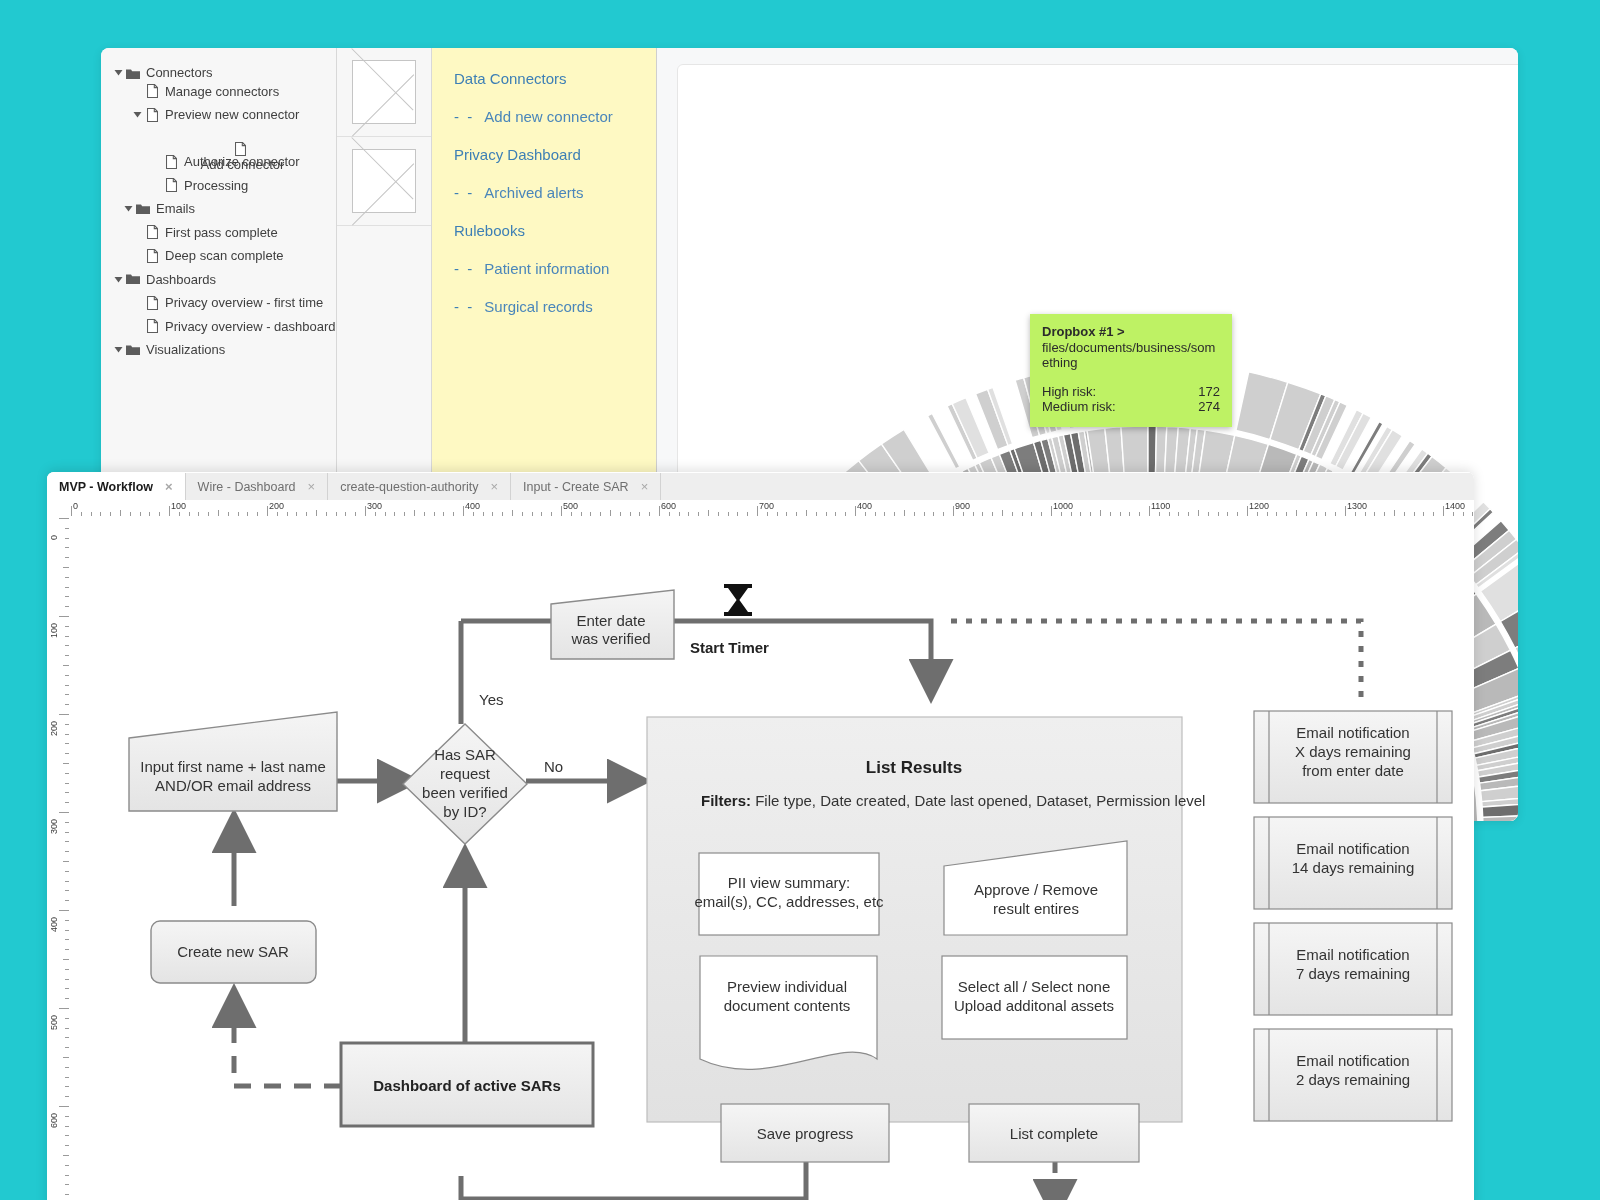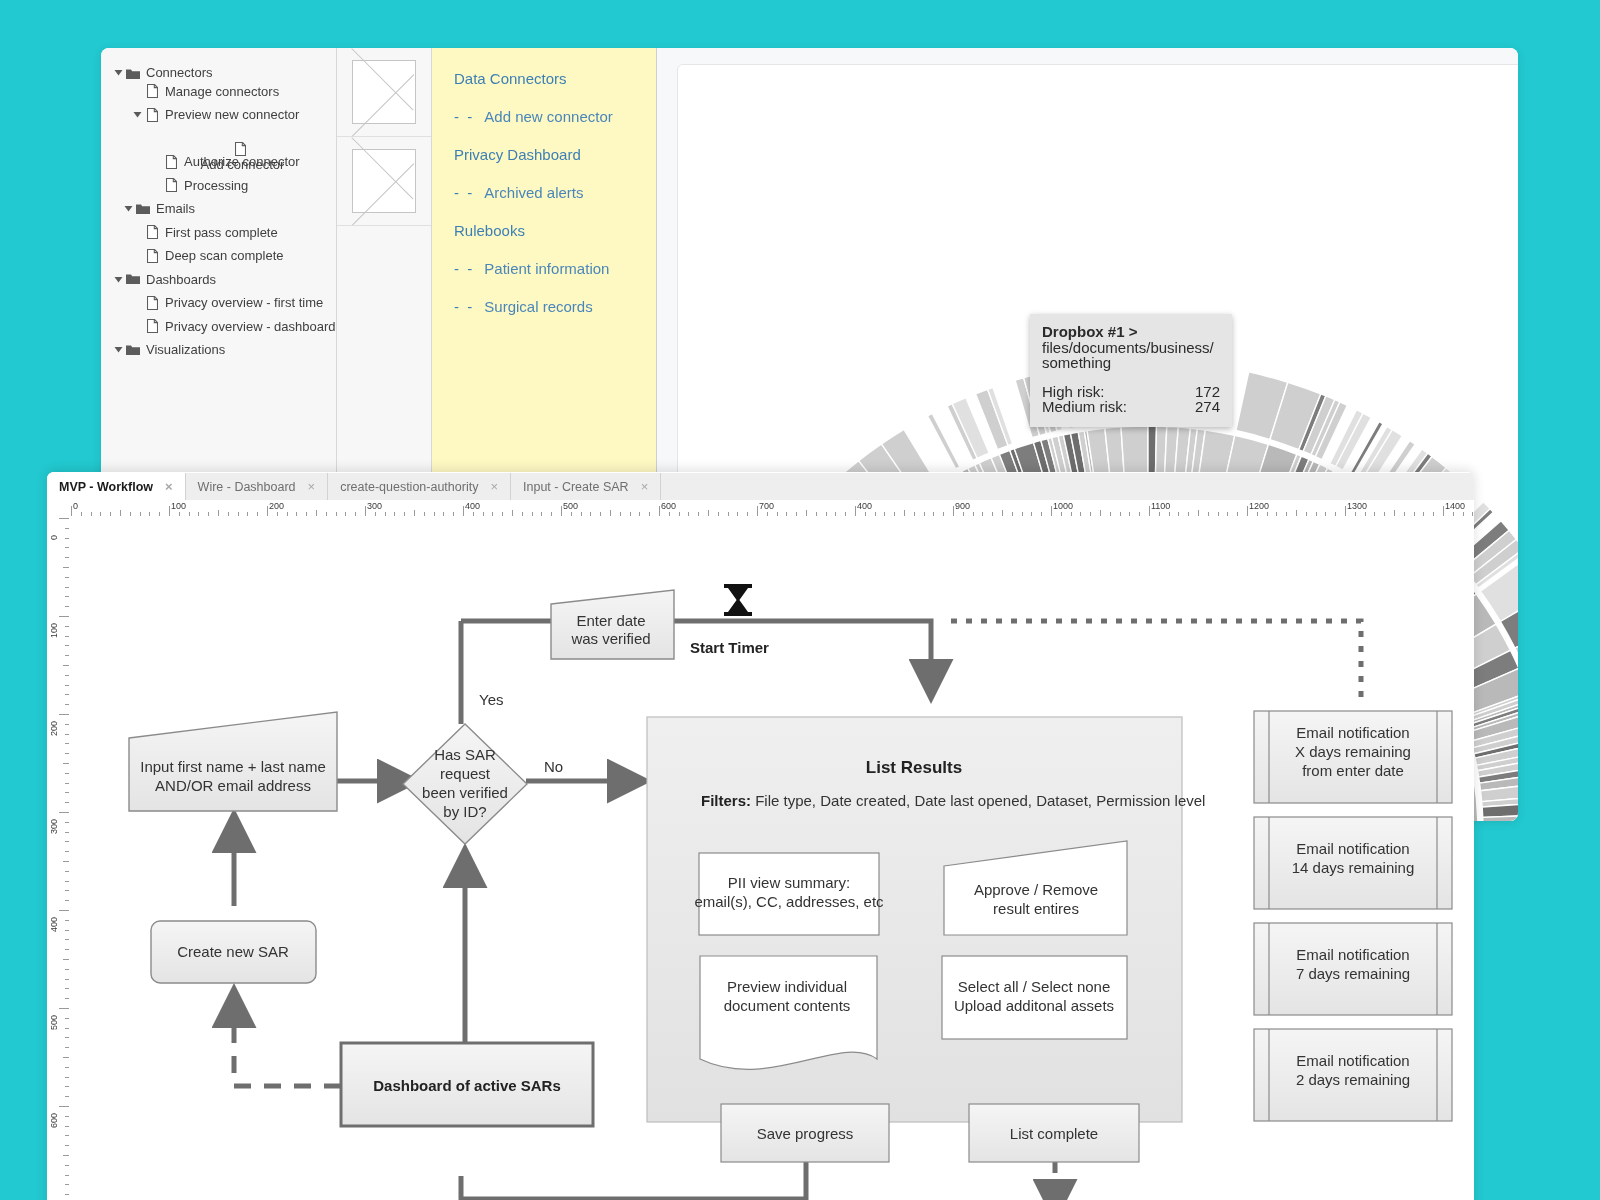--- a/index.html
+++ b/index.html
@@ -54,22 +54,22 @@
 
   
   .canvas-col{flex:1;background:#f7f8f9;position:relative;}
   .canvas-card{
     position:absolute;left:20px;top:16px;right:-120px;bottom:-40px;background:#fff;
     border:1px solid #e6e6e6;border-radius:6px;overflow:hidden;
   }
   #sun-svg{position:absolute;left:-10px;top:6px;}
 
   .tooltip{
-    position:absolute;left:352px;top:249px;width:178px;background:#e5e5e5;
-    box-shadow:0 2px 6px rgba(0,0,0,.28);padding:10px 12px 12px 12px;font-size:15px;color:#2b2b2b;
+    position:absolute;left:352px;top:249px;width:178px;background:#bef264;
+    box-shadow:0 2px 6px rgba(0,0,0,.28);padding:10px 12px 12px 12px;font-size:13px;color:#2b2b2b;
     line-height:15.5px;
   }
   .tt-title{font-weight:bold;}
   .tt-path{word-break:break-all;}
   .tt-rows{margin-top:13px;}
   .tt-row{display:flex;justify-content:space-between;}
   .tt-val{font-variant-numeric:tabular-nums;}
 
   
   #win-diagram{

